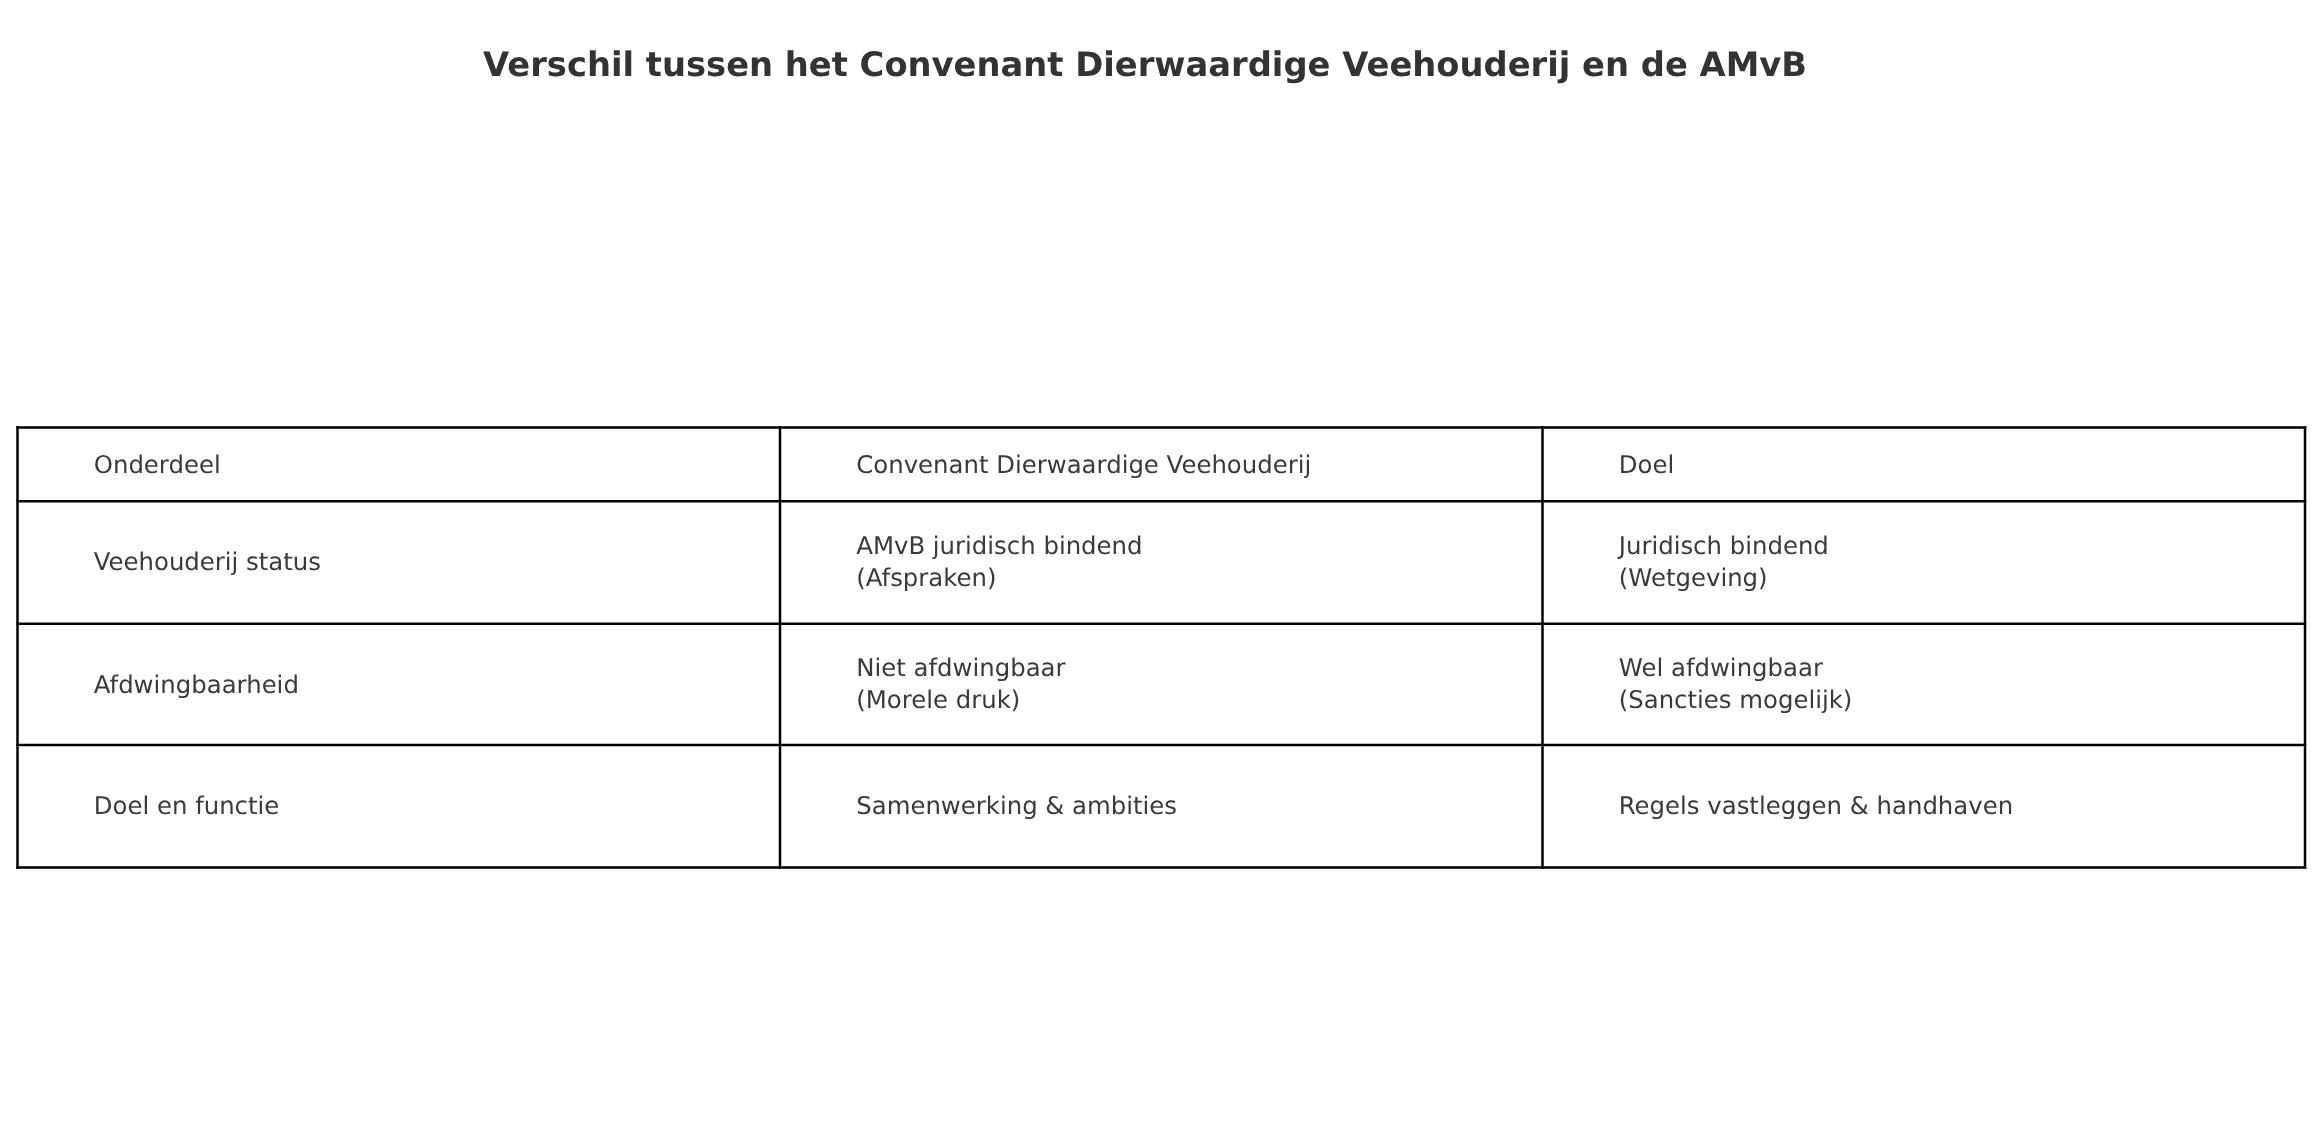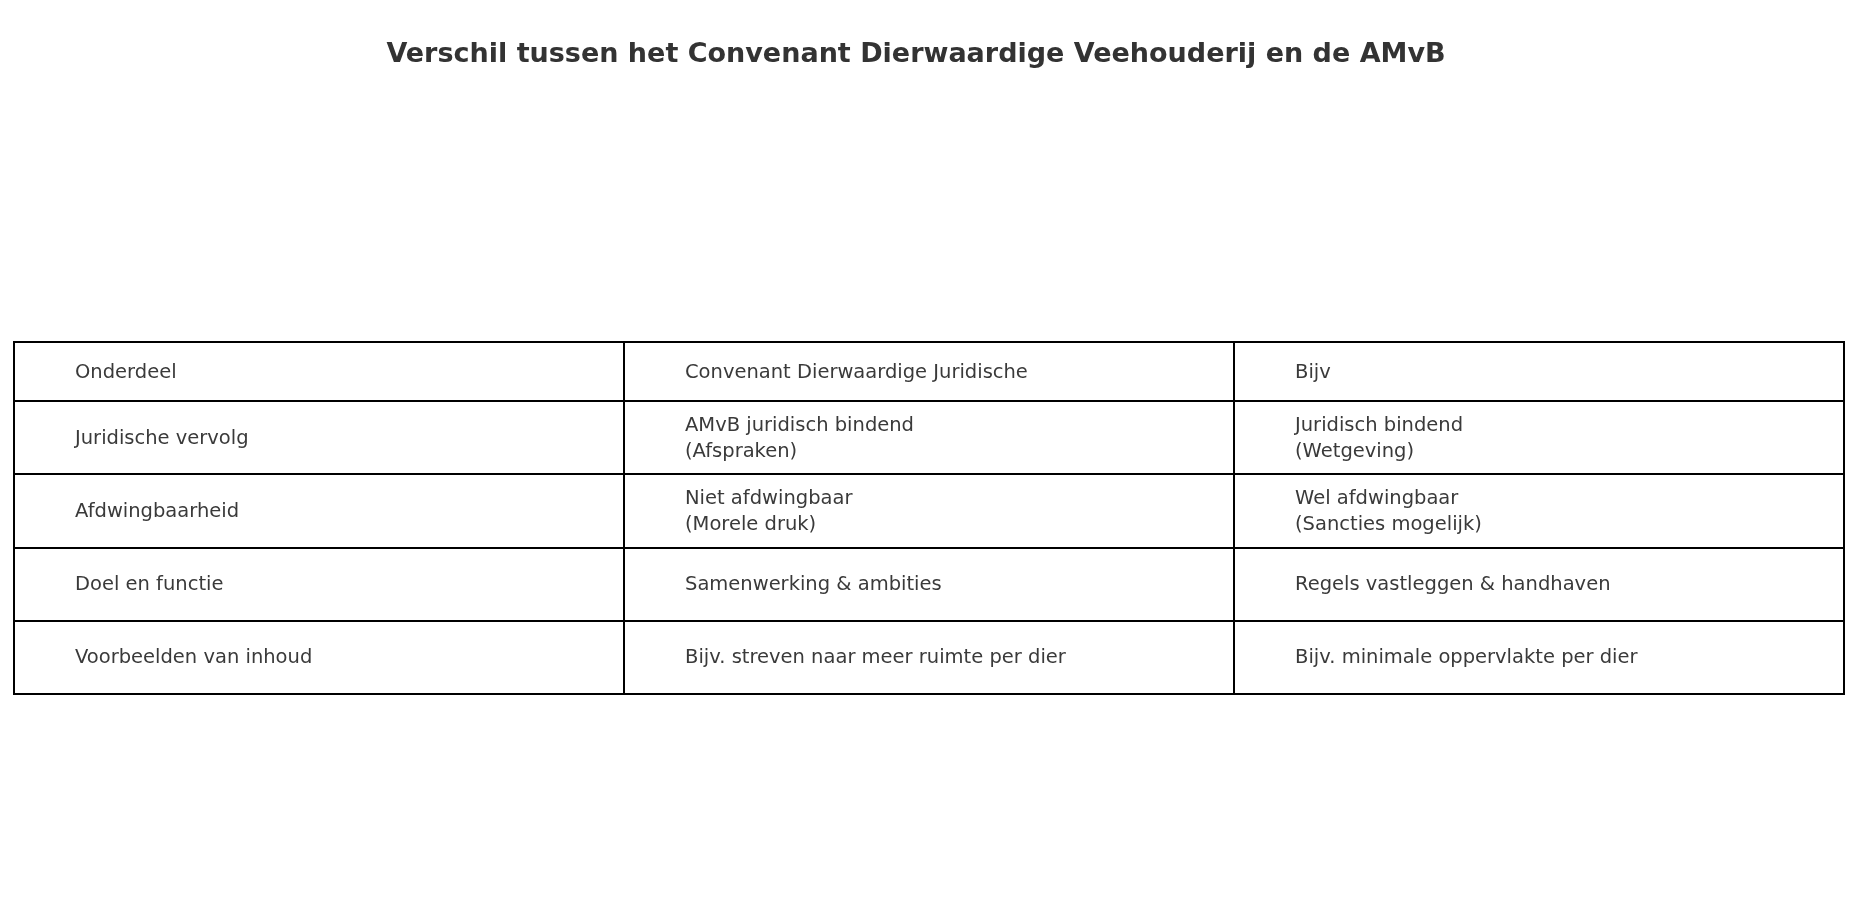--- a/index.html
+++ b/index.html
@@ -66,45 +66,40 @@
 
   <table class="comparison-table">
     <colgroup>
       <col>
       <col>
       <col>
     </colgroup>
     <thead>
       <tr>
         <th>Onderdeel</th>
-        <th>Convenant Dierwaardige Juridische</th>
-        <th>Bijv</th>
+        <th>Convenant Dierwaardige Veehouderij</th>
+        <th>Doel</th>
       </tr>
     </thead>
     <tbody>
       <tr>
-        <td>Juridische vervolg</td>
+        <td>Veehouderij status</td>
         <td>AMvB juridisch bindend
 (Afspraken)</td>
         <td>Juridisch bindend
 (Wetgeving)</td>
       </tr>
       <tr>
         <td>Afdwingbaarheid</td>
         <td>Niet afdwingbaar
 (Morele druk)</td>
         <td>Wel afdwingbaar
 (Sancties mogelijk)</td>
       </tr>
       <tr>
         <td>Doel en functie</td>
         <td>Samenwerking &amp; ambities</td>
         <td>Regels vastleggen &amp; handhaven</td>
       </tr>
-      <tr>
-        <td>Voorbeelden van inhoud</td>
-        <td>Bijv. streven naar meer ruimte per dier</td>
-        <td>Bijv. minimale oppervlakte per dier</td>
-      </tr>
     </tbody>
   </table>
 
 </div>
 
 </body></html>

